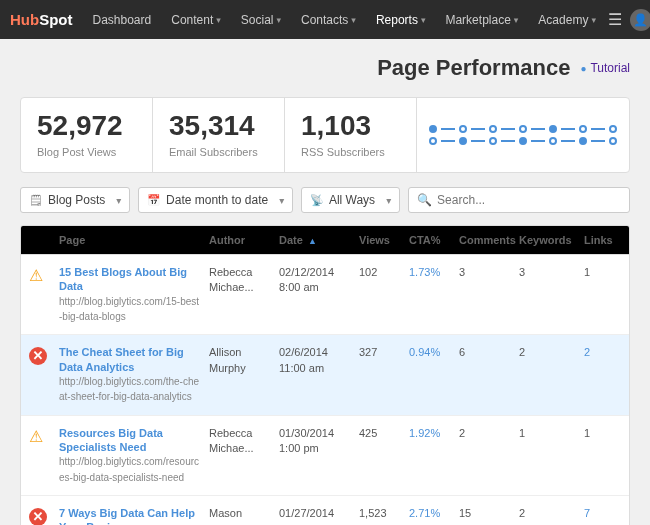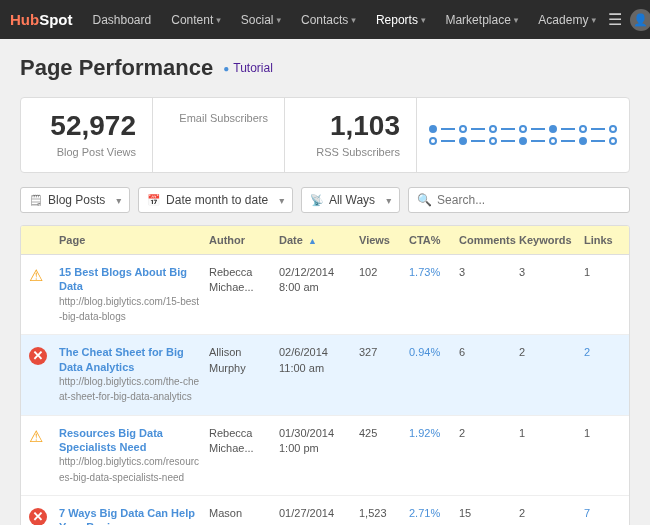--- a/index.html
+++ b/index.html
@@ -69,20 +69,21 @@
       height: calc(525px - 32px);
       overflow-y: auto;
     }
 
     
     .page-header {
       display: flex;
       align-items: center;
       gap: 10px;
       margin-bottom: 16px;
+      justify-content: flex-end;
     }
     .page-title {
       font-size: 22px;
       font-weight: bold;
       color: #333;
     }
     .tutorial-link {
       color: #4c1d95;
       font-size: 12px;
       display: flex;
@@ -101,21 +102,21 @@
       background: #fff;
       border: 1px solid #ddd;
       border-radius: 4px;
       display: flex;
       margin-bottom: 14px;
     }
     .stat-card {
       flex: 1;
       padding: 14px 16px;
       border-right: 1px solid #ddd;
-      text-align: right;
+      text-align: left;
     }
     .stat-card:last-child { border-right: none; }
     .stat-number {
       font-size: 28px;
       font-weight: bold;
       color: #333;
       line-height: 1;
       margin-bottom: 6px;
     }
     .stat-label {
@@ -194,21 +195,21 @@
     
     .table-container {
       background: #fff;
       border: 1px solid #ddd;
       border-radius: 3px;
       overflow: hidden;
     }
     .table-header {
       display: grid;
       grid-template-columns: 30px 1fr 70px 80px 50px 50px 60px 65px 45px;
-      background: #fef9c3;
+      background: #000000;
       border-bottom: 1px solid #ddd;
       padding: 6px 4px;
     }
     .th {
       font-size: 11px;
       color: #666;
       font-weight: bold;
       padding: 2px 4px;
     }
     .th.sortable { cursor: pointer; }
@@ -312,20 +313,21 @@
     <h1 class="page-title">Page Performance</h1>
     <div class="tutorial-link">Tutorial</div>
   </div>
 
   <div class="stats-row">
     <div class="stat-card">
       <div class="stat-number">52,972</div>
       <div class="stat-label">Blog Post Views</div>
     </div>
     <div class="stat-card">
+      <div class="stat-number">35,314</div>
       <div class="stat-label">Email Subscribers</div>
     </div>
     <div class="stat-card">
       <div class="stat-number">1,103</div>
       <div class="stat-label">RSS Subscribers</div>
     </div>
     <div class="stat-graph">
       <div class="dot-row">
         <div class="dot filled"></div>
         <div class="dot-line"></div>

